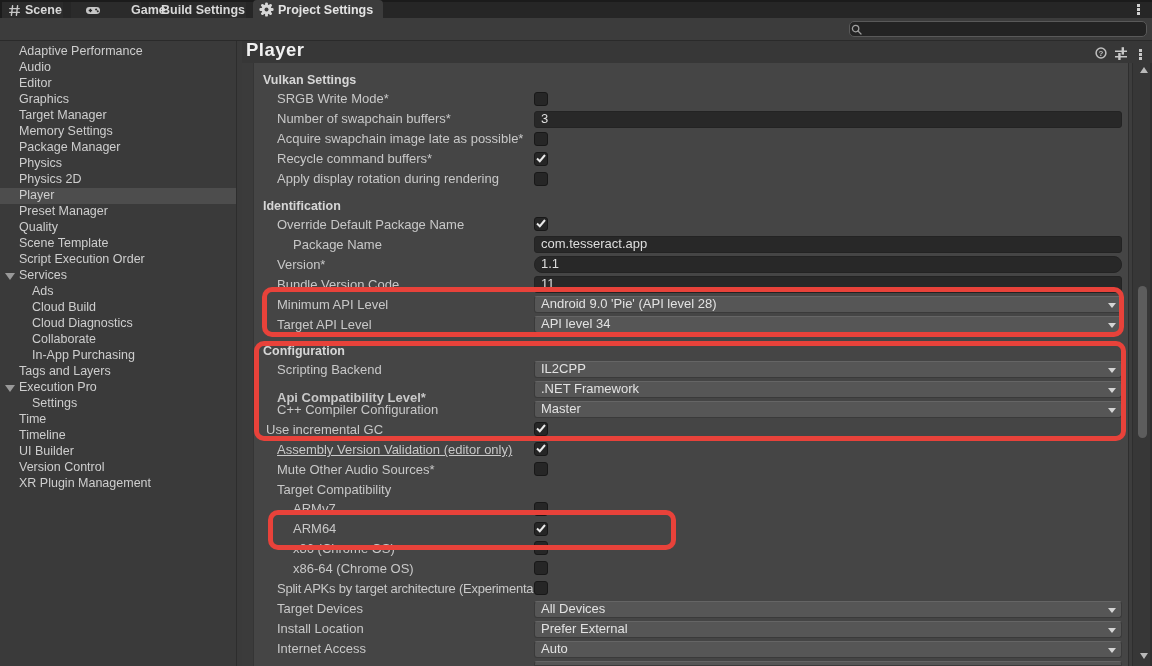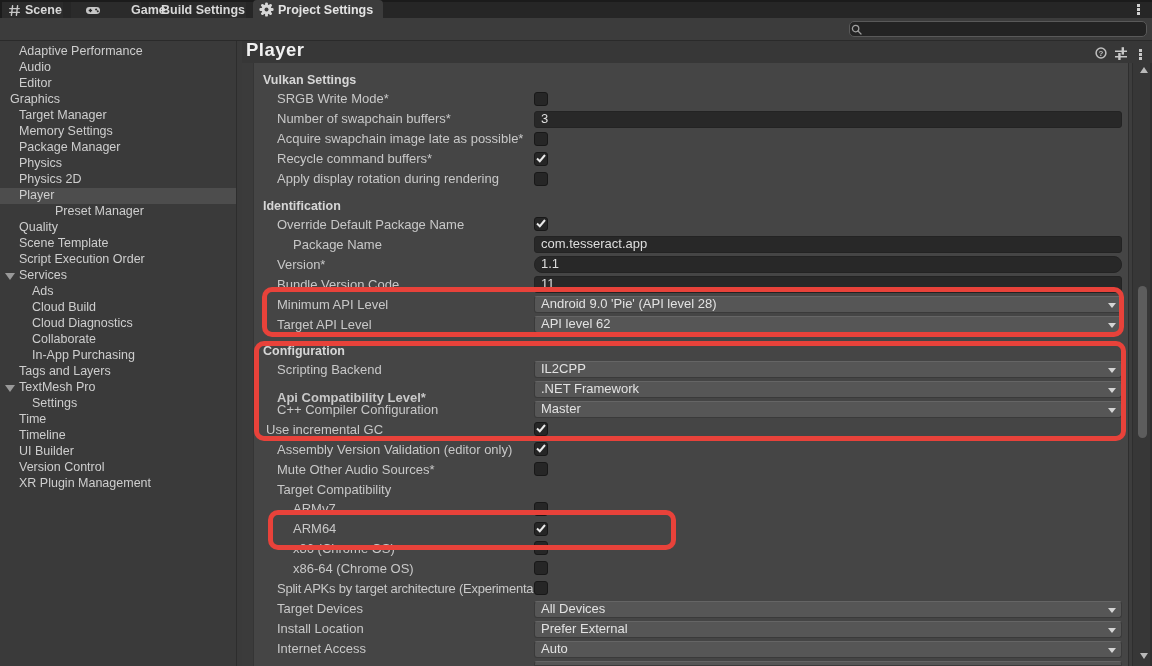--- a/index.html
+++ b/index.html
@@ -74,39 +74,39 @@
 <div class="abs" style="left:0;top:41px;width:242px;height:625px;background:#3a3a3a;"></div>
 <div class="abs" style="left:236px;top:41px;width:1px;height:625px;background:#2d2d2d;"></div>
 <div class="abs" style="left:242px;top:63px;width:11px;height:603px;background:#3b3b3b;"></div>
 <div class="abs" style="left:253px;top:63px;width:1px;height:603px;background:#353535;"></div>
 
 <div class="abs" style="left:0;top:188px;width:236px;height:16px;background:#4d4d4d;"></div>
 
 <div class="sitem" style="left:19px;top:44px;">Adaptive Performance</div>
 <div class="sitem" style="left:19px;top:60px;">Audio</div>
 <div class="sitem" style="left:19px;top:76px;">Editor</div>
-<div class="sitem" style="left:10px;top:92px;">Graphics</div>
+<div class="sitem" style="left:19px;top:92px;">Graphics</div>
 <div class="sitem" style="left:19px;top:108px;">Target Manager</div>
 <div class="sitem" style="left:19px;top:124px;">Memory Settings</div>
 <div class="sitem" style="left:19px;top:140px;">Package Manager</div>
 <div class="sitem" style="left:19px;top:156px;">Physics</div>
 <div class="sitem" style="left:19px;top:172px;">Physics 2D</div>
 <div class="sitem" style="left:19px;top:188px;">Player</div>
-<div class="sitem" style="left:19px;top:204px;margin-left:36px;">Preset Manager</div>
+<div class="sitem" style="left:19px;top:204px;">Preset Manager</div>
 <div class="sitem" style="left:19px;top:220px;">Quality</div>
 <div class="sitem" style="left:19px;top:236px;">Scene Template</div>
 <div class="sitem" style="left:19px;top:252px;">Script Execution Order</div>
 <div class="sitem" style="left:19px;top:268px;">Services</div>
 <div class="sitem" style="left:32px;top:284px;">Ads</div>
 <div class="sitem" style="left:32px;top:300px;">Cloud Build</div>
 <div class="sitem" style="left:32px;top:316px;">Cloud Diagnostics</div>
 <div class="sitem" style="left:32px;top:332px;">Collaborate</div>
 <div class="sitem" style="left:32px;top:348px;">In-App Purchasing</div>
 <div class="sitem" style="left:19px;top:364px;">Tags and Layers</div>
-<div class="sitem" style="left:19px;top:380px;">TextMesh Pro</div>
+<div class="sitem" style="left:19px;top:380px;">Execution Pro</div>
 <div class="sitem" style="left:32px;top:396px;">Settings</div>
 <div class="sitem" style="left:19px;top:412px;">Time</div>
 <div class="sitem" style="left:19px;top:428px;">Timeline</div>
 <div class="sitem" style="left:19px;top:444px;">UI Builder</div>
 <div class="sitem" style="left:19px;top:460px;">Version Control</div>
 <div class="sitem" style="left:19px;top:476px;">XR Plugin Management</div>
 
 <div class="abs" style="left:4.5px;top:272.5px;width:0;height:0;border-left:5px solid transparent;border-right:5px solid transparent;border-top:7px solid #999999;"></div>
 <div class="abs" style="left:4.5px;top:384.5px;width:0;height:0;border-left:5px solid transparent;border-right:5px solid transparent;border-top:7px solid #999999;"></div>
 
@@ -153,36 +153,36 @@
   </svg>
 <div class="lbl" style="left:293px;top:237px;">Package Name</div>
 <div class="field" style="top:236px;">com.tesseract.app</div>
 <div class="lbl" style="left:277px;top:257px;">Version*</div>
 <div class="field" style="top:256px;border-radius:8px;">1.1</div>
 <div class="lbl" style="left:277px;top:277px;">Bundle Version Code</div>
 <div class="field" style="top:276px;">11</div>
 <div class="lbl" style="left:277px;top:297px;">Minimum API Level</div>
 <div class="dd" style="top:296px;">Android 9.0 'Pie' (API level 28)</div>
 <div class="lbl" style="left:277px;top:317px;">Target API Level</div>
-<div class="dd" style="top:316px;">API level 62</div>
+<div class="dd" style="top:316px;">API level 34</div>
 
 <div class="hdr" style="left:263px;top:344px;">Configuration</div>
 <div class="lbl" style="left:277px;top:362px;">Scripting Backend</div>
 <div class="dd" style="top:361px;">IL2CPP</div>
 <div class="lbl" style="left:277px;top:390px;font-weight:bold;">Api Compatibility Level*</div>
 <div class="dd" style="top:381px;">.NET Framework</div>
 <div class="lbl" style="left:277px;top:402px;text-align:center;">C++ Compiler Configuration</div>
 <div class="dd" style="top:401px;">Master</div>
 <div class="lbl" style="left:266px;top:422px;">Use incremental GC</div>
 <div class="cb" style="left:534px;top:422px;"></div>
 <svg style="left:536px;top:424px;" width="10" height="9" viewBox="0 0 10 9">
     <path d="M1 4.5 L3.8 7.2 L9 1" stroke="#e8e8e8" stroke-width="2" fill="none"></path>
   </svg>
 
-<div class="lbl" style="left:277px;top:442px;">Assembly Version Validation (editor only)</div>
+<div class="lbl" style="left:277px;top:442px;text-decoration:underline;">Assembly Version Validation (editor only)</div>
 <div class="cb" style="left:534px;top:442px;"></div>
 <svg style="left:536px;top:444px;" width="10" height="9" viewBox="0 0 10 9">
     <path d="M1 4.5 L3.8 7.2 L9 1" stroke="#e8e8e8" stroke-width="2" fill="none"></path>
   </svg>
 <div class="lbl" style="left:277px;top:462px;">Mute Other Audio Sources*</div>
 <div class="cb" style="left:534px;top:462px;"></div>
 <div class="lbl" style="left:277px;top:482px;">Target Compatibility</div>
 <div class="lbl" style="left:293px;top:501px;">ARMv7</div>
 <div class="cb" style="left:534px;top:502px;"></div>
 <div class="lbl" style="left:293px;top:521px;">ARM64</div>

